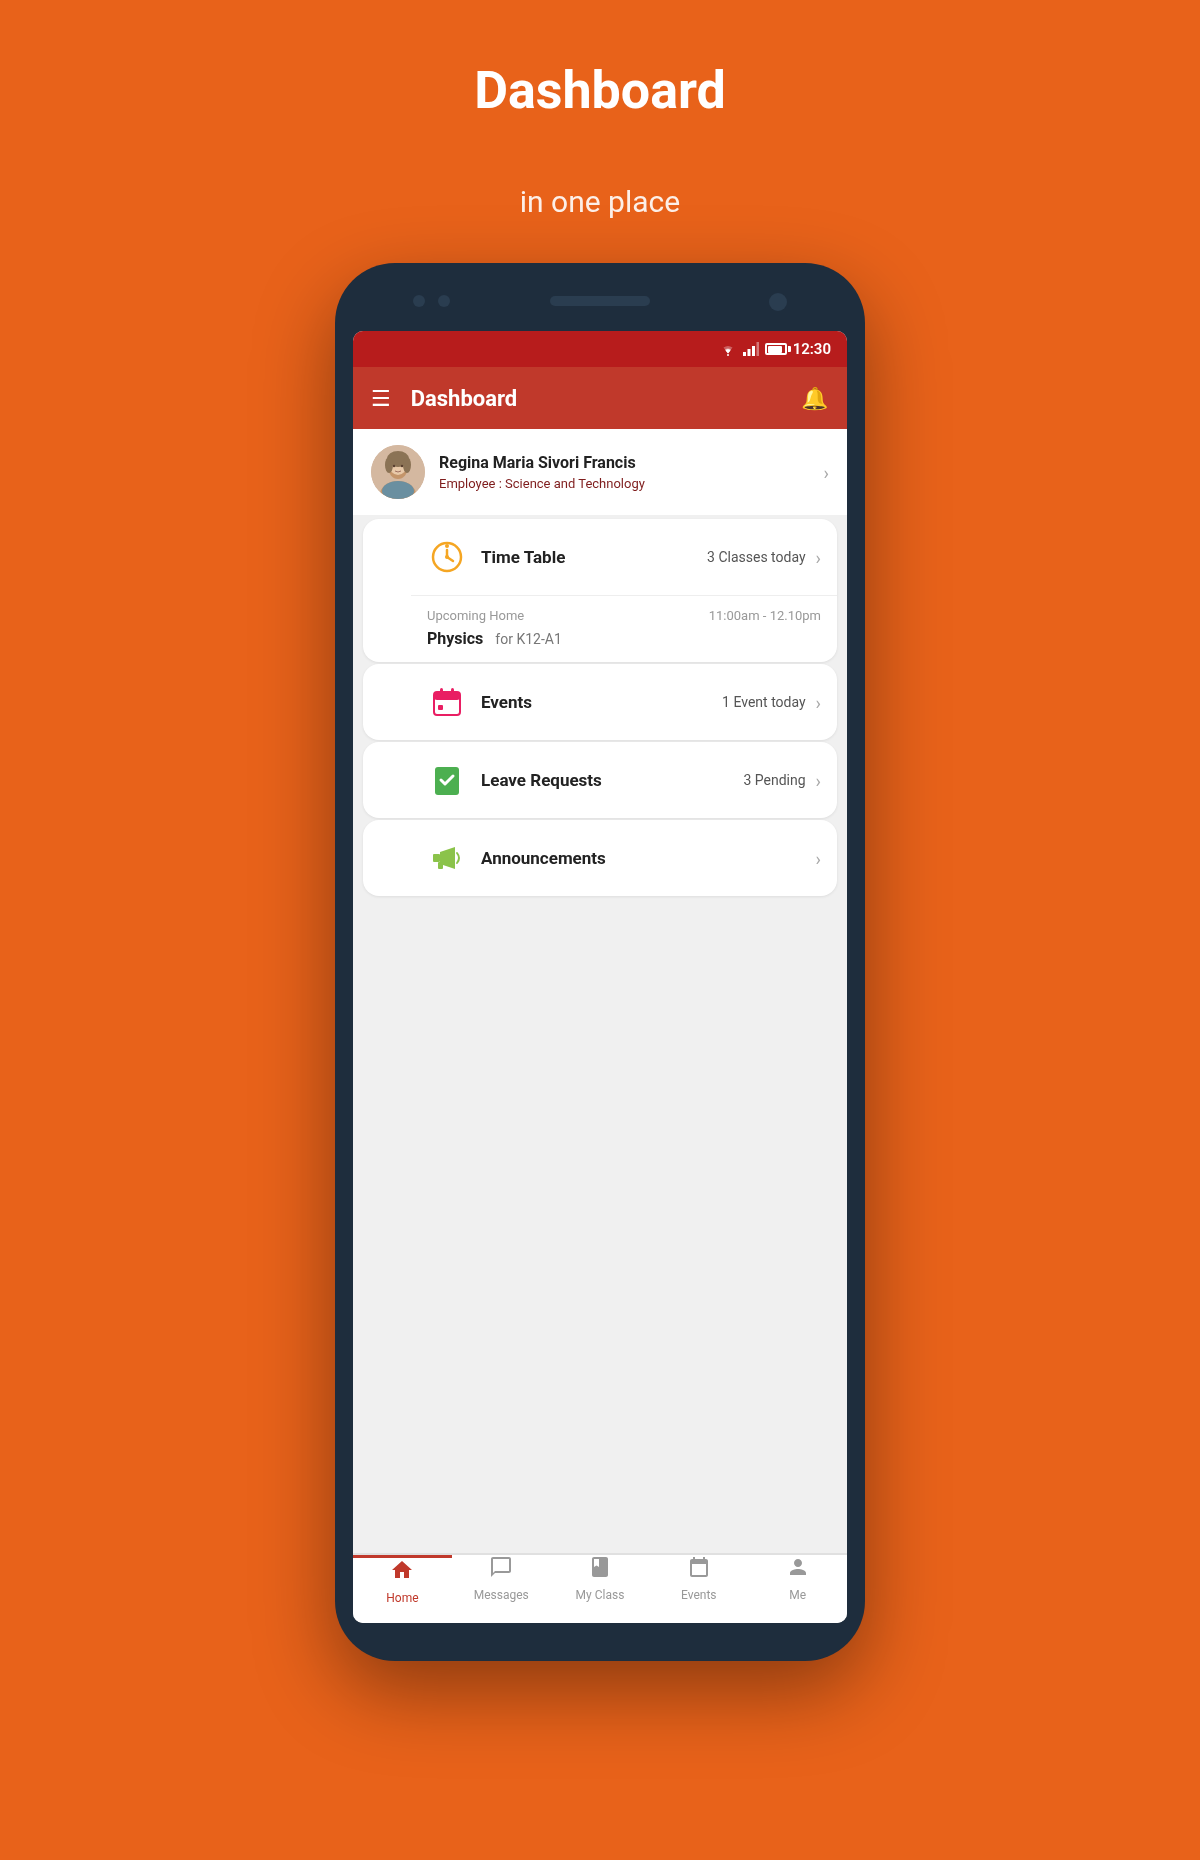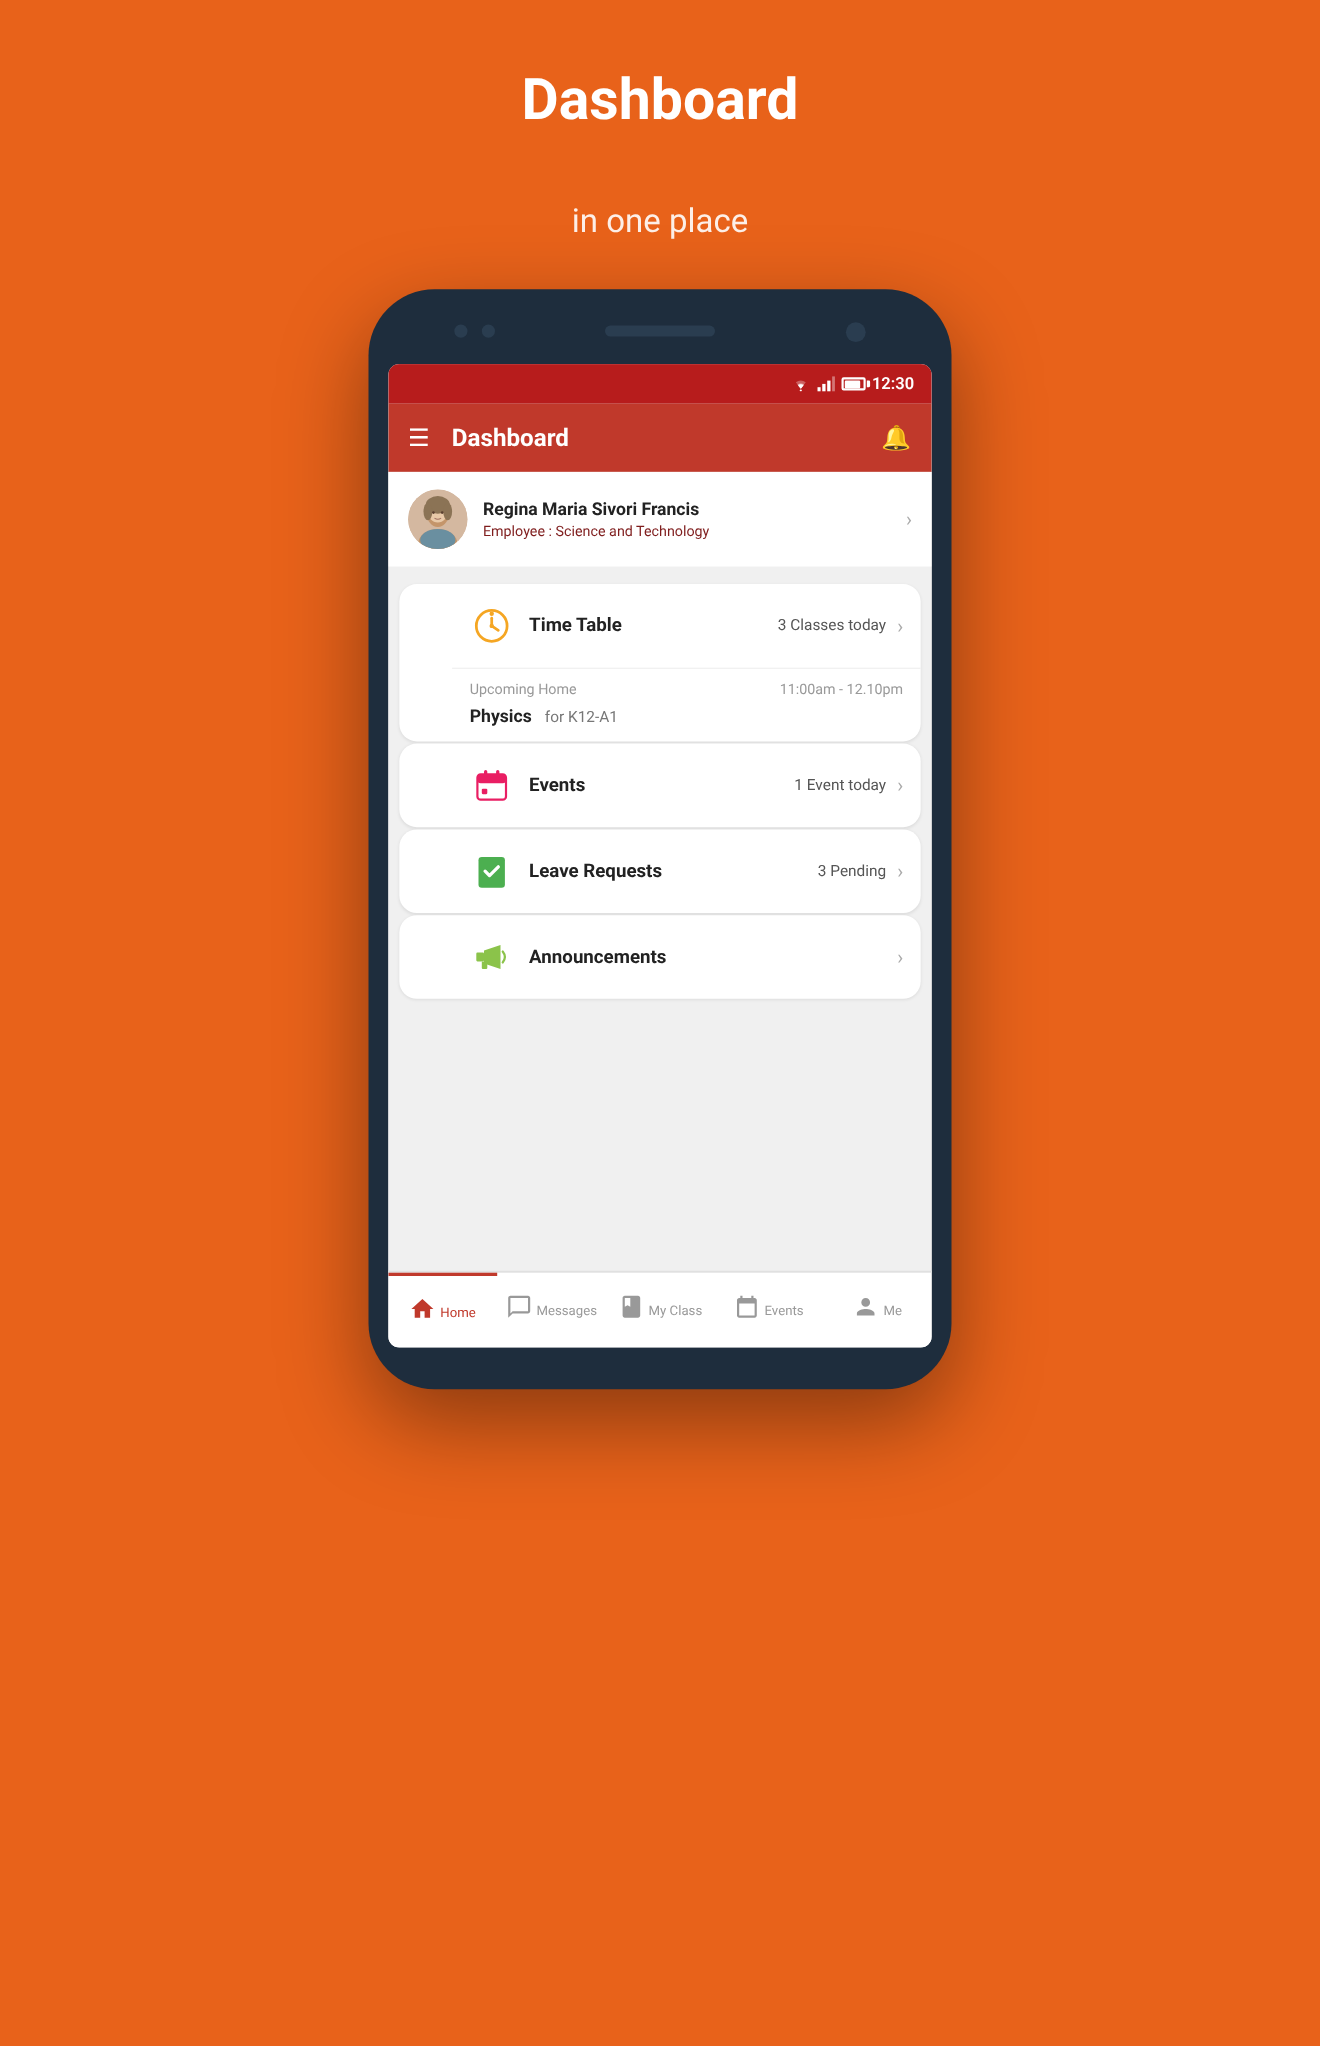--- a/index.html
+++ b/index.html
@@ -29,21 +29,21 @@
 
     .page-subtitle {
       font-size: 30px;
       color: rgba(255,255,255,0.9);
       line-height: 1.4;
     }
 
     
     .phone-frame {
       width: 530px;
-      height: 1000px;
+      height: 1398px;
       background: #1e2d3d;
       border-radius: 60px;
       padding: 18px;
       position: relative;
       box-shadow: 0 30px 80px rgba(0,0,0,0.4);
     }
 
     
     .phone-top {
       display: flex;
@@ -189,21 +189,21 @@
       overflow-y: auto;
       background: #f0f0f0;
     }
 
     
     .profile-card {
       background: white;
       padding: 16px 18px;
       display: flex;
       align-items: center;
-      margin-bottom: 16px;
+      margin-bottom: 4px;
     }
 
     .profile-avatar {
       width: 54px;
       height: 54px;
       border-radius: 50%;
       background: #d4b8a0;
       overflow: hidden;
       margin-right: 14px;
       flex-shrink: 0;
@@ -321,23 +321,22 @@
       height: 70px;
       display: flex;
       align-items: stretch;
       border-top: 2px solid #e0e0e0;
       flex-shrink: 0;
     }
 
     .nav-item {
       flex: 1;
       display: flex;
-      flex-direction: row;
-      align-items: center;
-      justify-content: center;
+      flex-direction: column;
+      align-items: center;
       gap: 4px;
       cursor: pointer;
     }
 
     .nav-item.active .nav-icon {
       color: #c0392b;
     }
 
     .nav-item.active .nav-label {
       color: #c0392b;

